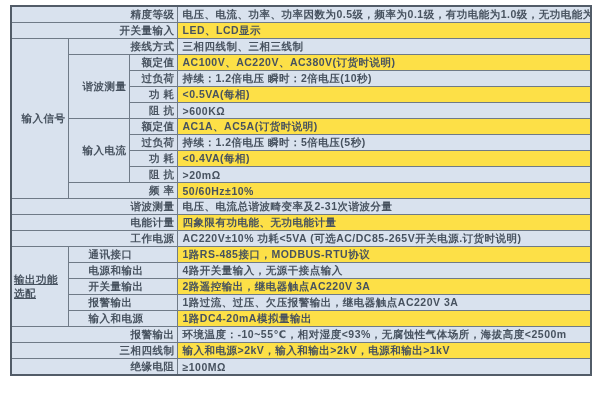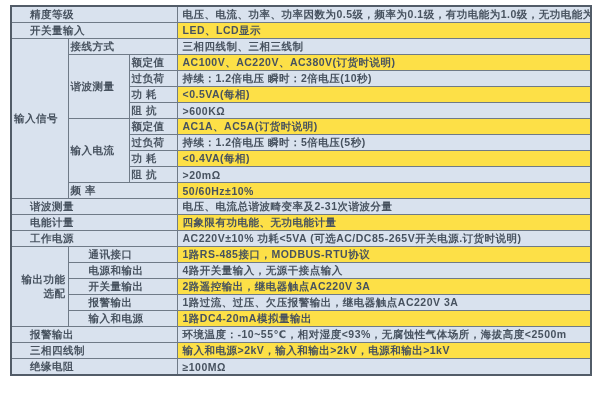--- a/index.html
+++ b/index.html
@@ -22,24 +22,24 @@
     padding:0 2px;
     white-space:nowrap;
     overflow:hidden;
     vertical-align:middle;
     background:#fde047;
     letter-spacing:0.5px;
   }
   td.lbl{background:#d9e2ee;}
   td.val{padding-left:5px;text-align:left;}
   td.val.t{background:#d9e2ee;}
-  td.l3{text-align:left;padding-left:18px;}     
-  td.c{text-align:left;}                      
+  td.l3{text-align:right;padding-left:18px;}     
+  td.c{text-align:right;}                      
   td.l2{text-align:left;padding-left:20px;}      
-  td.wrap{white-space:normal;line-height:1.25;text-align:right;}
+  td.wrap{white-space:normal;line-height:1.25;text-align:left;text-decoration:underline;}
 </style>
 </head>
 <body>
 
 <table class="spec">
   <colgroup>
     <col style="width:57px">
       <col style="width:61px">
       <col style="width:48px">
       <col>

